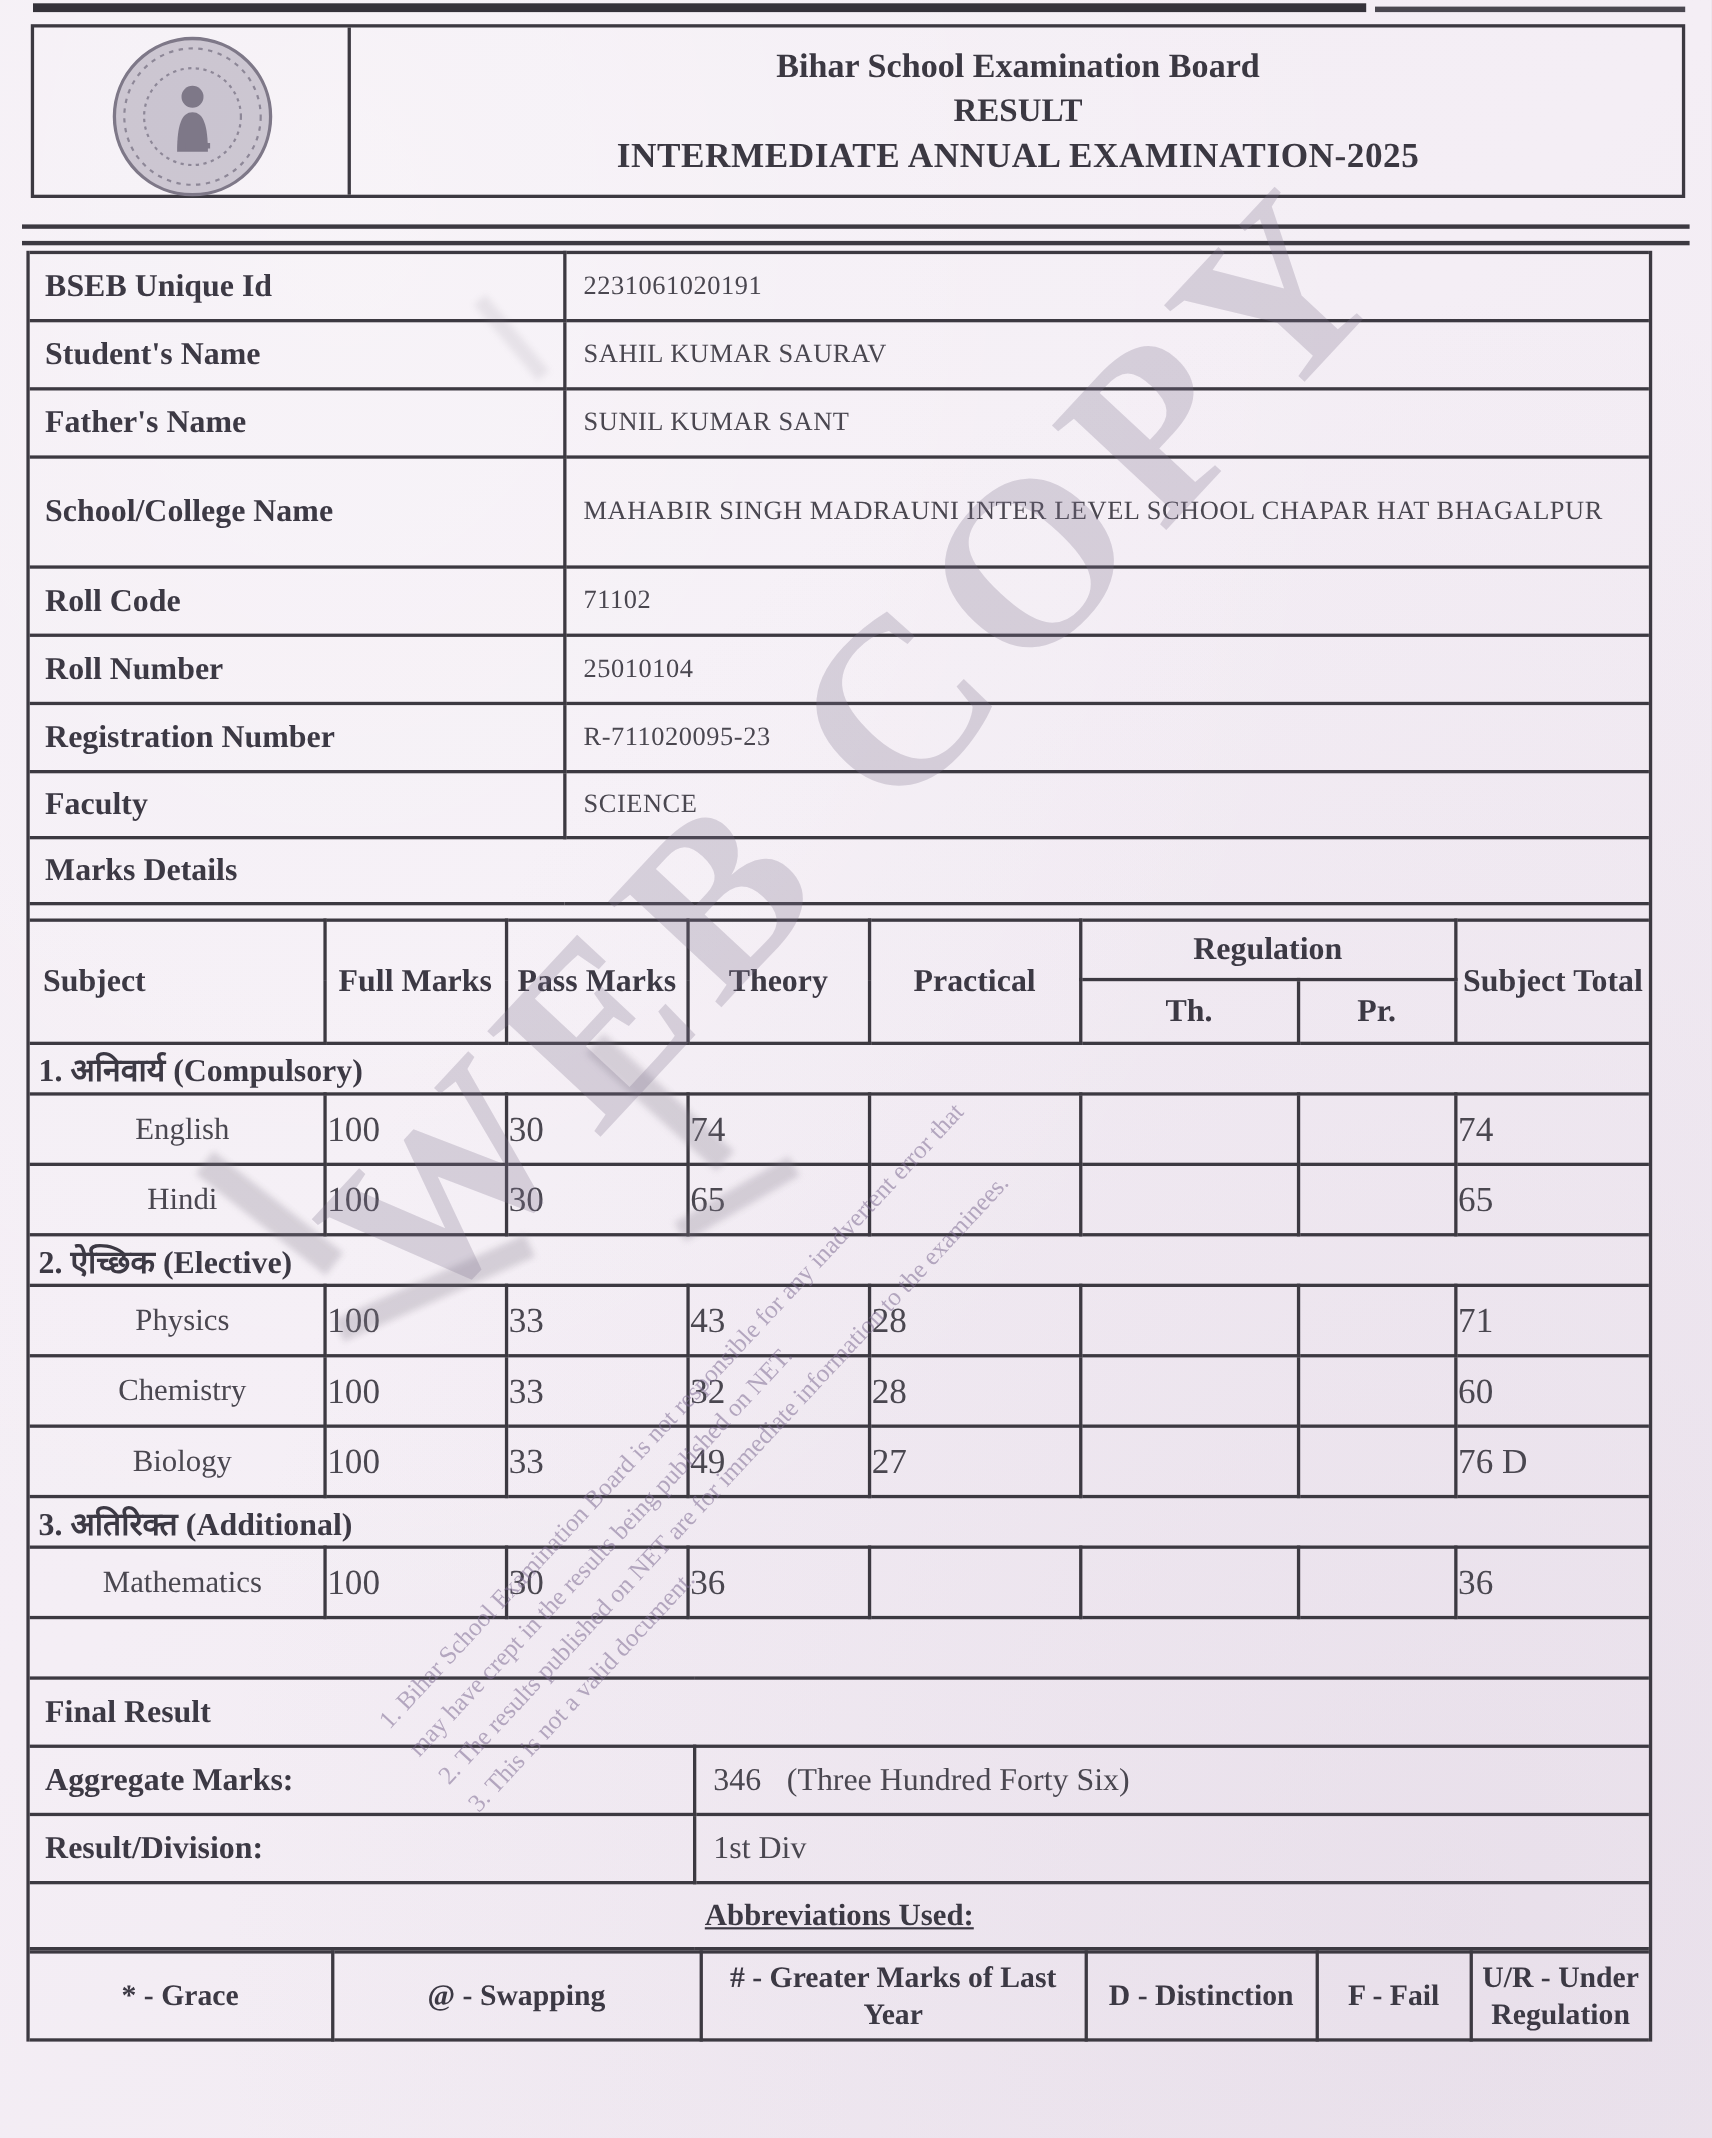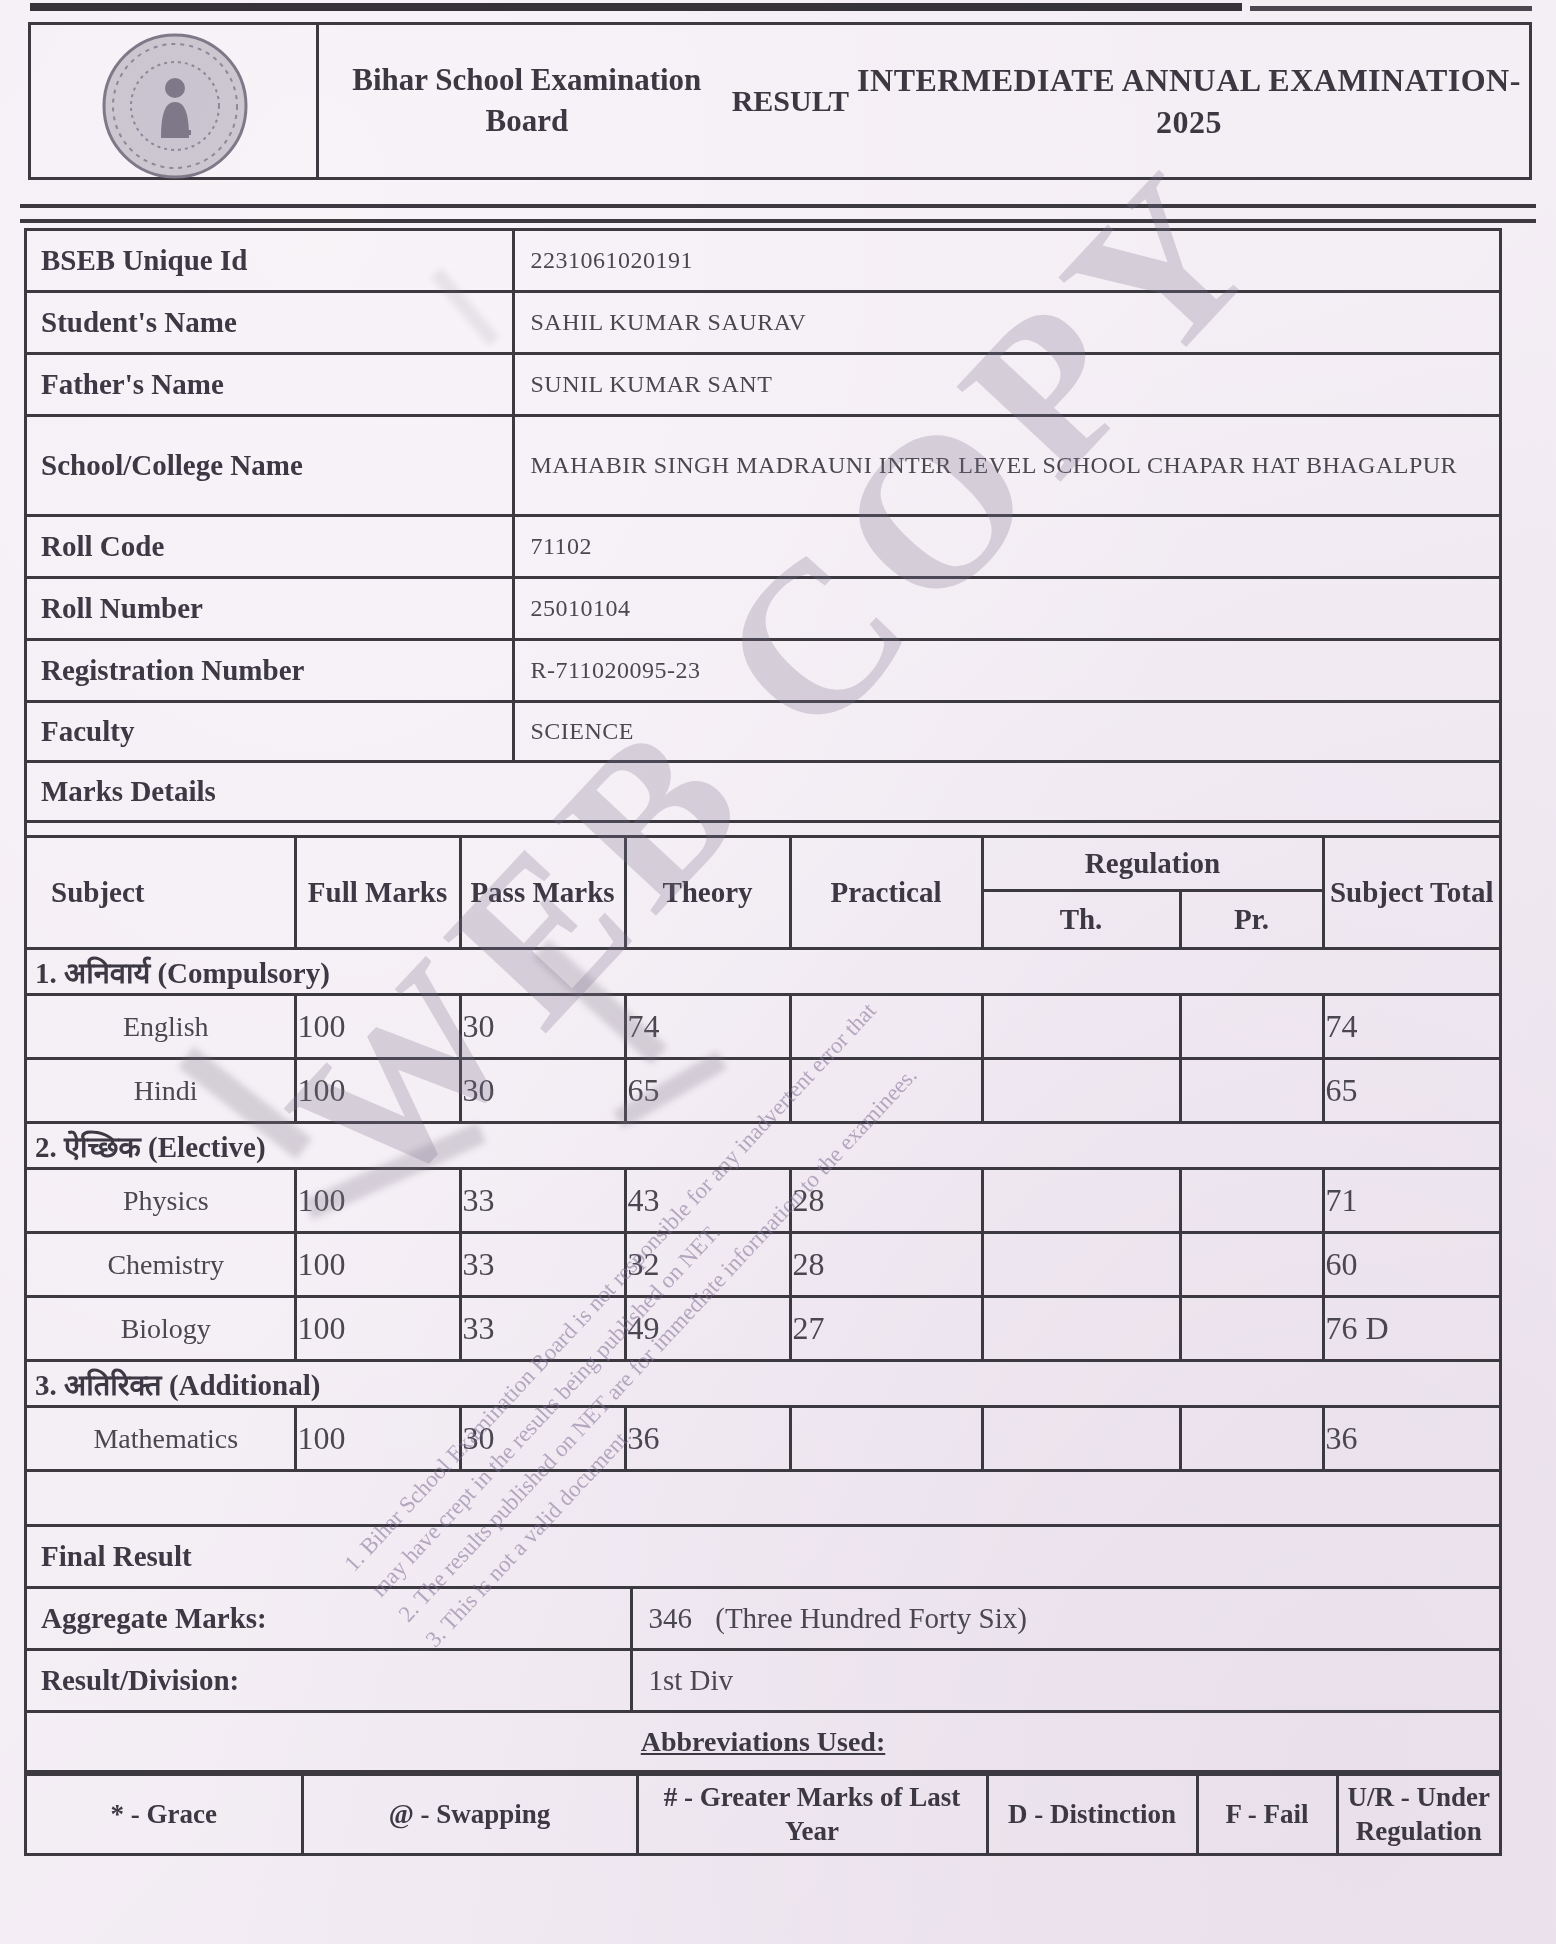--- a/index.html
+++ b/index.html
@@ -25,21 +25,21 @@
     position:absolute;top:22px;left:28px;width:1504px;height:158px;
     border:3px solid #3c3941;box-sizing:border-box;
   }
   .logo-cell{
     position:absolute;top:0;left:0;bottom:0;width:288px;
     border-right:3px solid #3c3941;box-sizing:border-box;
   }
   .seal{position:absolute;left:68px;top:5px;}
   .title-cell{
     position:absolute;top:0;left:291px;right:0;bottom:0;
-    display:flex;flex-direction:row;justify-content:center;align-items:center;
+    display:flex;flex-direction:column;justify-content:center;align-items:center;
     text-align:center;font-weight:bold;color:#3b3842;line-height:1.32;
   }
   .title-line1{font-size:31px;}
   .title-line2{font-size:30px;}
   .title-line3{font-size:32px;letter-spacing:.5px;}
 
   
   .doc{
     position:absolute;top:228px;left:24px;width:1478px;
     border-left:3px solid #3c3941;border-right:3px solid #3c3941;
@@ -52,21 +52,21 @@
   .no-vline td{border-left:none;border-right:none;}
 
   .info-label{font-weight:bold;font-size:29px;color:#3c3944;padding:6px 10px 6px 14px;}
   .info-value{font-size:24px;color:#4a4750;padding:6px 10px 6px 16px;letter-spacing:.5px;}
   .h62 td{height:62px;}
   .h100 td{height:100px;}
   .h60 td{height:60px;}
 
   .marks-table{margin-top:12px;}
   .mh{font-weight:bold;font-size:29px;color:#3c3944;text-align:center;vertical-align:middle;}
-  .mh-subject{text-align:left;padding-left:24px;}
+  .mh-subject{text-align:left;padding-left:12px;}
   .section-row td{font-weight:bold;font-size:29px;color:#3c3944;height:46px;padding:2px 8px;}
   .mcell{font-size:32px;text-align:left;vertical-align:middle;height:64px;color:#4a4750;}
   .msubject{text-align:center;padding-left:12px;font-size:28px;}
 
   .spacer-row{height:52px;}
 
   .final-label{font-weight:bold;font-size:29px;color:#3c3944;padding:6px 10px 6px 14px;}
   .final-value{font-size:29px;color:#4a4750;padding:6px 10px 6px 16px;}
   .abbrev-title-cell{height:60px;text-align:center;vertical-align:middle;}
   .abbrev-title{font-weight:bold;font-size:28px;color:#3c3944;text-decoration:underline;}

